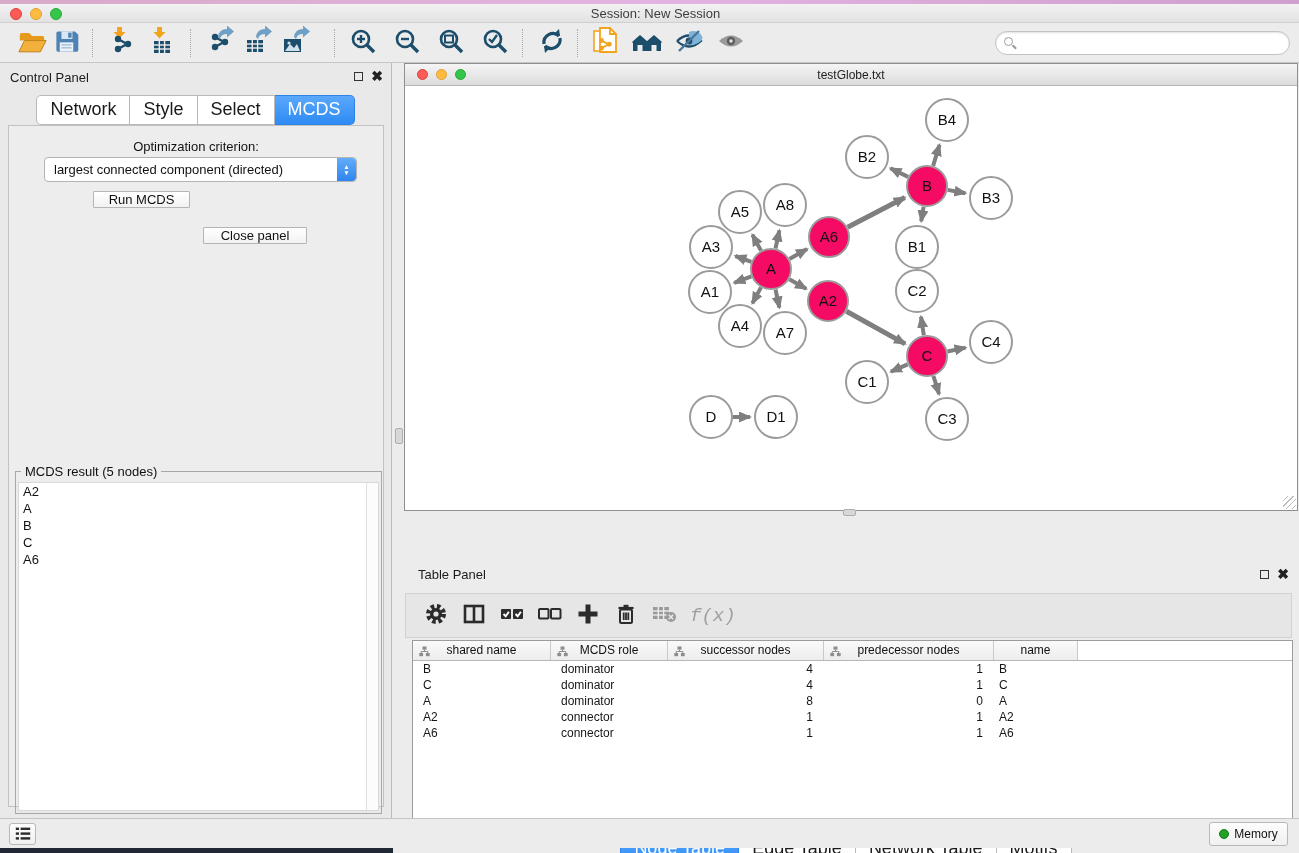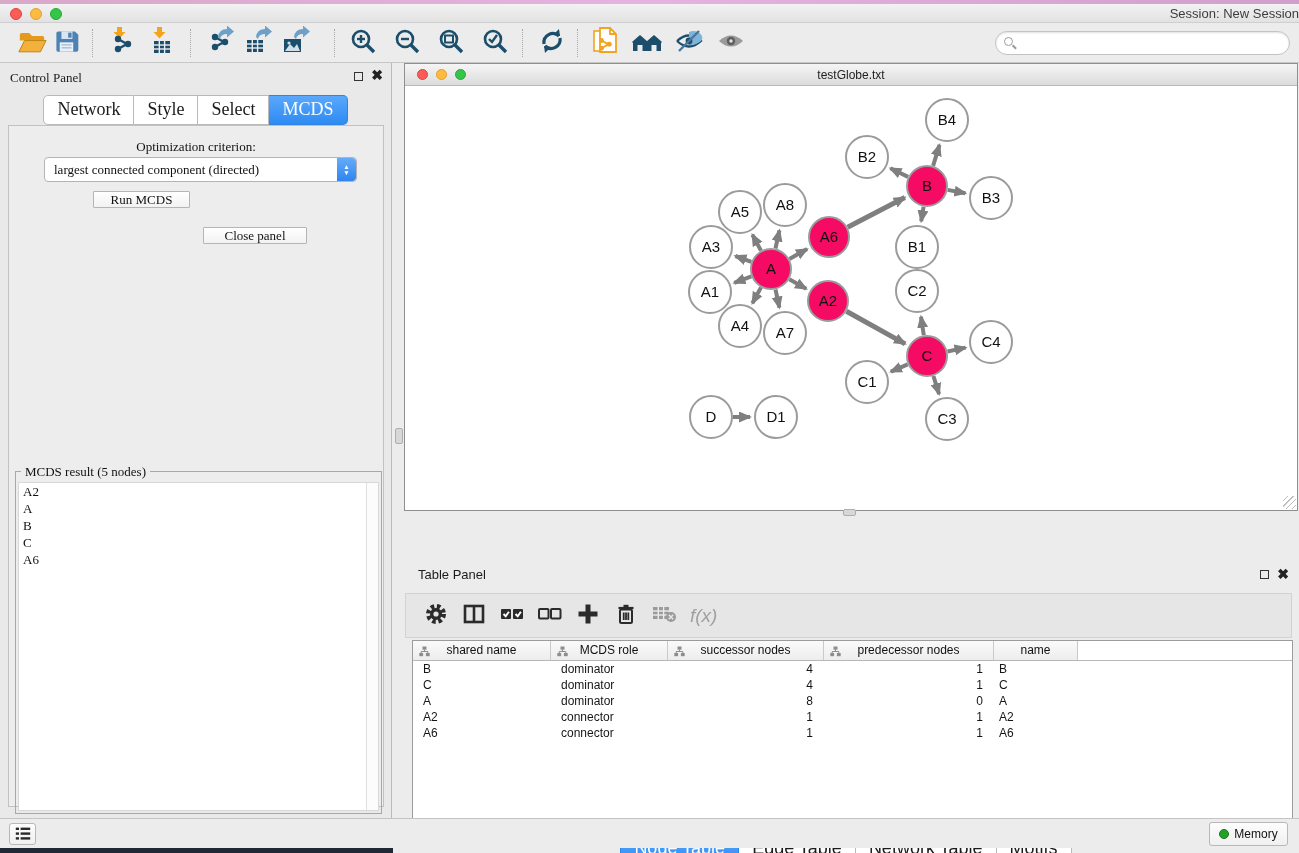--- a/index.html
+++ b/index.html
@@ -5,21 +5,21 @@
   * { box-sizing: border-box; margin: 0; padding: 0; }
   html,body { width:1299px; height:853px; overflow:hidden; }
   body { font-family:"Liberation Sans", sans-serif; background:#1f2834; position:relative; }
   .desktop-top { position:absolute; top:0; left:0; width:100%; height:4px;
     background:linear-gradient(90deg,#d9a9c9,#e4b3e1,#cfa0cd); }
   .app-window { position:absolute; top:4px; left:0; width:1299px; height:844px; background:#ececec; }
 
   
   .titlebar { position:absolute; top:0; left:0; right:0; height:19px;
     background:linear-gradient(#f2f2f2,#e2e2e2); border-bottom:1px solid #cfcfcf; }
-  .titlebar .title { position:absolute; left:12px; right:0; top:2px; text-align:right;
+  .titlebar .title { position:absolute; left:12px; right:0; top:2px; text-align:center;
     font-size:13px; color:#3d3d3d; }
   .lights { position:absolute; left:10px; top:4px; display:flex; gap:8px; }
   .light { width:12px; height:12px; border-radius:50%; }
   .light.red { background:#fc5b57; border:1px solid #e2403c; }
   .light.yellow { background:#fdbc40; border:1px solid #dfa033; }
   .light.green { background:#34c648; border:1px solid #28a838; }
 
   
   .toolbar { position:absolute; top:19px; left:0; right:0; height:40px;
     background:#ececec; border-bottom:1px solid #c6c6c6; }
@@ -35,21 +35,21 @@
   .searchbox input { position:absolute; left:22px; top:1px; right:6px; height:20px; border:none;
     outline:none; font-size:12px; background:transparent; }
 
   
   .panel-head-icons { display:flex; gap:8px; align-items:center; }
   .float-ic { width:9px; height:9px; border:1.5px solid #333; display:inline-block; }
   .close-ic { font-size:14px; font-weight:bold; color:#222; line-height:10px; }
 
   
   .control-panel { position:absolute; left:0; top:59px; width:392px; height:755px;
-    background:#e9e9e9; border-right:1px solid #bcbcbc;font-family:Liberation Serif, serif; }
+    background:#e9e9e9; border-right:1px solid #bcbcbc; }
   .cp-head { position:absolute; top:0; left:0; right:0; height:26px; }
   .cp-head .t { position:absolute; left:10px; top:7px; font-size:13px; color:#1c1c1c; }
   .cp-head .panel-head-icons { position:absolute; right:8px; top:8px; }
   .seg-tabs { position:absolute; top:32px; left:0; right:0; display:flex; justify-content:center; }
   .seg-tab { font-size:18px; color:#1a1a1a; background:#fff; border:1px solid #b9b9b9;
     border-left:none; padding:3px 13px 4px; cursor:default; }
   .seg-tab:first-child { border-left:1px solid #b9b9b9; border-radius:5px 0 0 5px; }
   .seg-tab:last-child { border-radius:0 5px 5px 0; }
   .seg-tab.sel { background:linear-gradient(#5aa8fc,#2e8bf3); color:#fff; border-color:#2f83e4; }
   .cp-box { position:absolute; left:8px; top:62px; width:376px; height:682px;
@@ -89,21 +89,21 @@
   .h-knob { position:absolute; left:843px; top:505px; width:13px; height:7px; background:#d7d7d7;
     border:1px solid #aeaeae; border-radius:2px; }
 
   
   .table-panel { position:absolute; left:393px; top:512px; width:906px; height:302px; background:#ececec;margin-top:43px; }
   .tp-head .t { position:absolute; left:25px; top:8px; font-size:13px; color:#1c1c1c; }
   .tp-head .panel-head-icons { position:absolute; right:10px; top:10px; }
   .tp-toolbar { position:absolute; left:12px; right:7px; top:34px; height:45px; background:#e6e6e6;
     border:1px solid #d2d2d2; display:flex; align-items:center; padding-left:18px; gap:14px; }
   .tp-tbtn { width:24px; height:24px; display:flex; align-items:center; justify-content:center; }
-  .fx { font-family:Liberation Sans, sans-serif; font-style:italic; font-size:19px; color:#a0a0a0; }
+  .fx { font-family:Liberation Mono, monospace; font-style:italic; font-size:19px; color:#a0a0a0; }
   .ntable { position:absolute; left:19px; top:81px; width:881px; height:190px; background:#fff;
     border:1px solid #9c9c9c; }
   .nt-header { display:flex; height:20px; border-bottom:1px solid #b7b7b7; }
   .nt-hcell { position:relative; background:linear-gradient(#fafafa,#ededed); border-right:1px solid #c9c9c9;
     font-size:12px; color:#111; text-align:center; line-height:19px; }
   .nt-hcell svg { position:absolute; left:6px; top:5px; }
   .nt-row { display:flex; height:16px; }
   .nt-cell { font-size:12px; color:#161616; line-height:16px; white-space:nowrap; overflow:hidden; }
   .nt-cell.l { padding-left:10px; text-align:left; }
   .nt-cell.r { padding-right:11px; text-align:right; }

